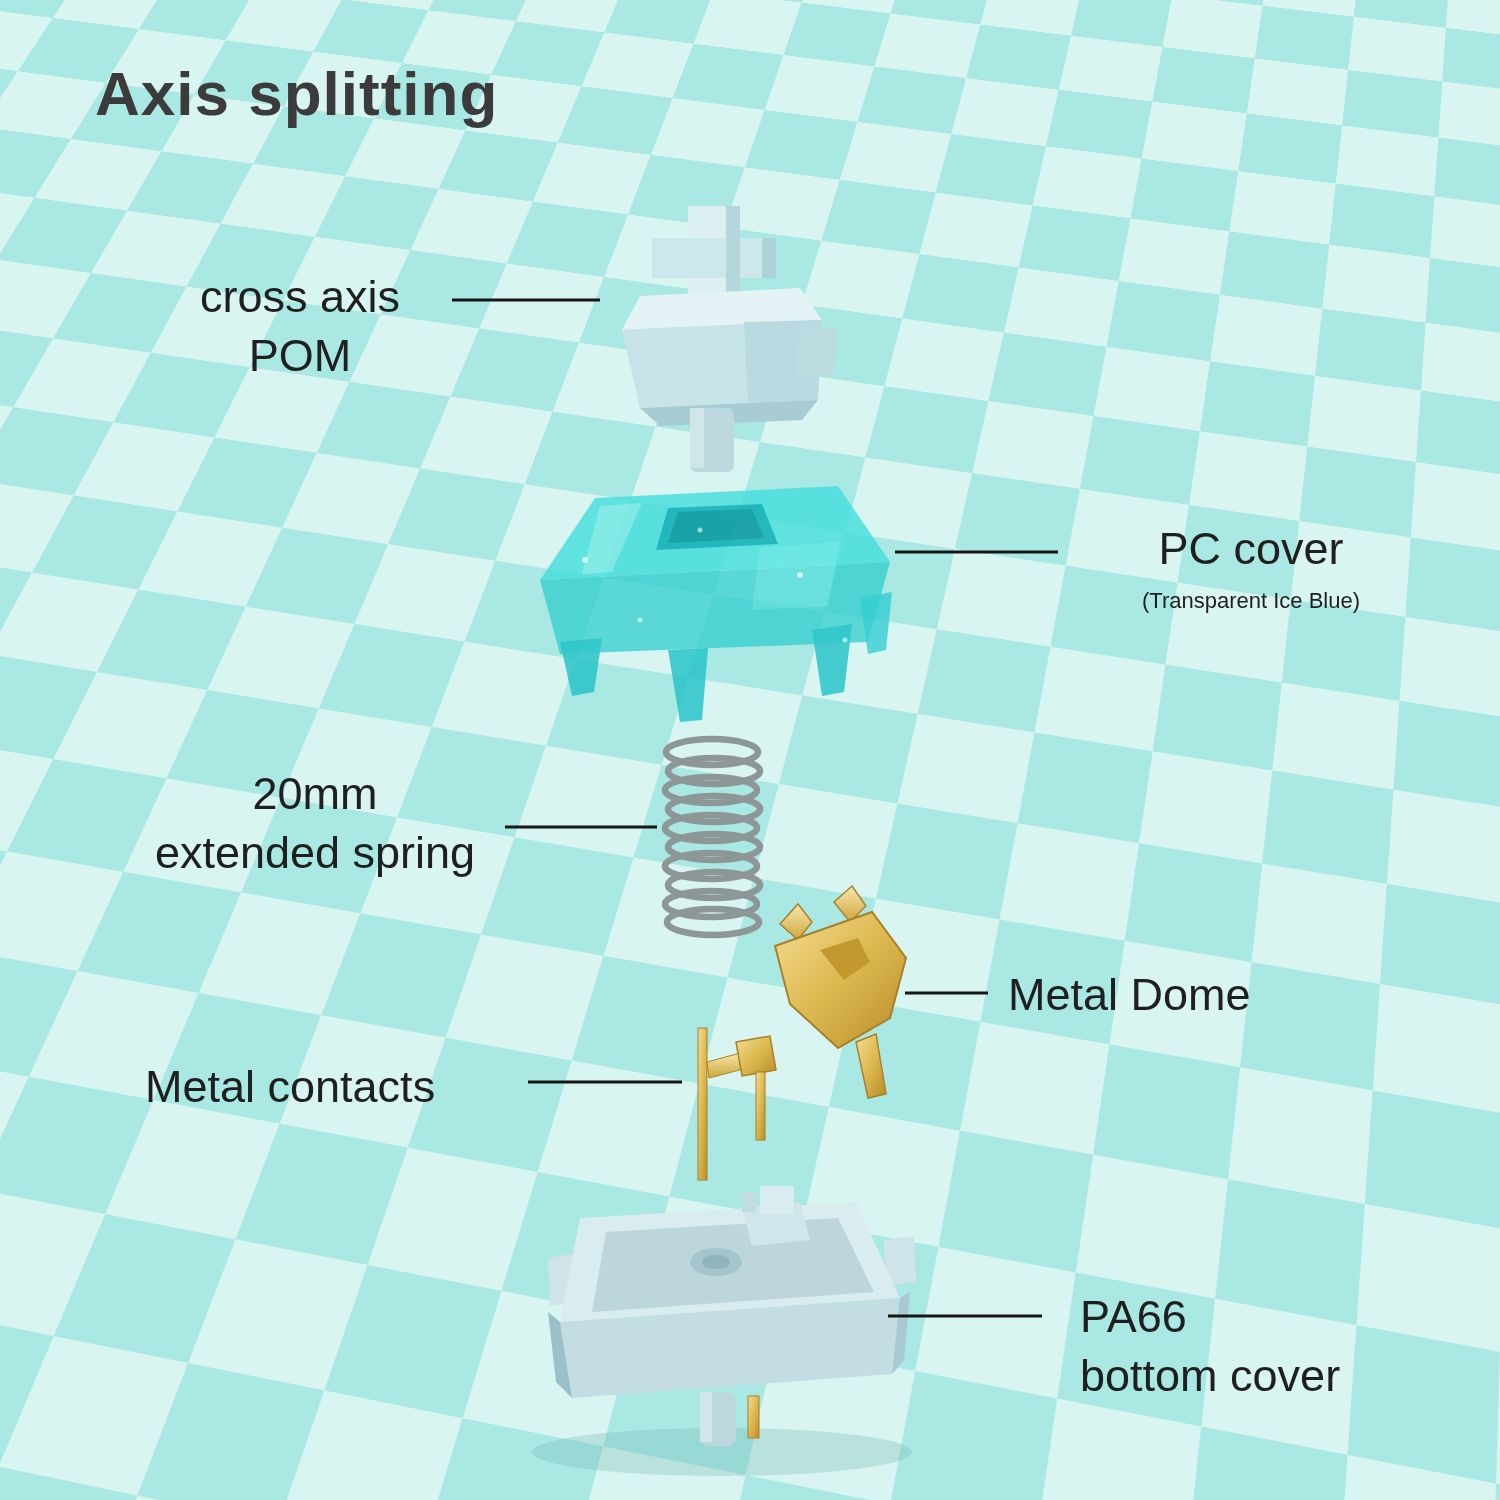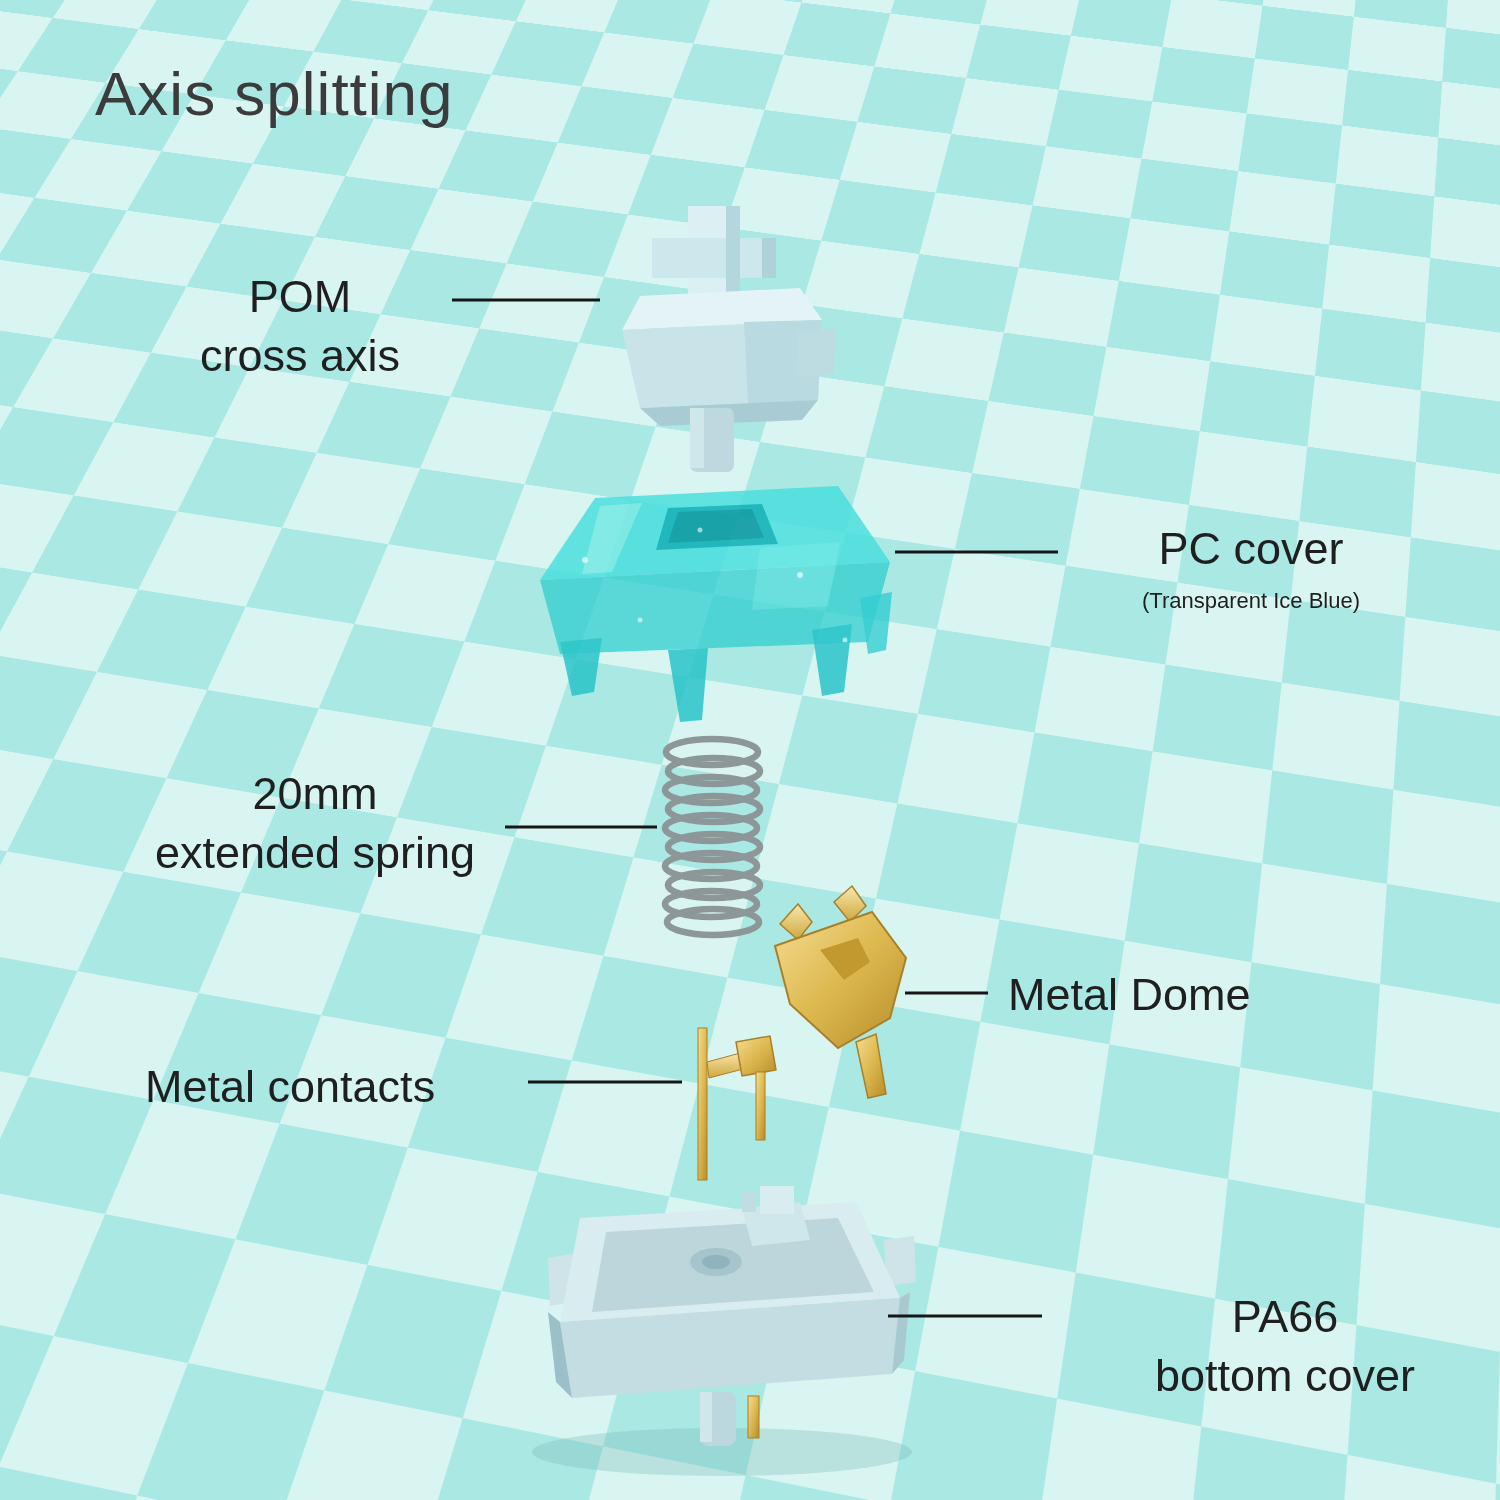--- a/index.html
+++ b/index.html
@@ -16,34 +16,34 @@
     background-image:repeating-conic-gradient(#a9e8e3 0% 25%, #d8f5f1 25% 50%);
     background-size:238px 238px;
     transform:perspective(2600px) rotateX(40deg) rotateZ(12deg);
   }
   
   .diagram-svg{position:absolute;left:0;top:0;z-index:1;}
   
   .text-layer{position:absolute;inset:0;z-index:2;}
   .page-title{
     position:absolute;left:95px;top:58px;
-    font-size:62px;font-weight:400;color:#3b3b3b;letter-spacing:1px;
+    font-size:62px;font-weight:700;color:#3b3b3b;letter-spacing:1px;
   }
   .part-label{
     position:absolute;color:#1f1f1f;font-size:45px;font-weight:400;line-height:1.3;
   }
   .part-label .sub{font-size:22px;display:block;margin-top:8px;color:#1f1f1f;}
   .center{text-align:center;}
   .leftalign{text-align:left;}
   .lbl-pom{left:150px;top:268px;width:300px;}
   .lbl-pc{left:1066px;top:520px;width:370px;}
   .lbl-spring{left:120px;top:765px;width:390px;}
   .lbl-dome{left:1008px;top:966px;width:420px;}
   .lbl-contacts{left:145px;top:1058px;width:400px;}
-  .lbl-bottom{left:1105px;top:1288px;width:360px;text-align:center;}
+  .lbl-bottom{left:1080px;top:1288px;width:360px;}
 </style>
 </head>
 <body>
 
 <div class="floor-viewport">
   <div class="floor"></div>
 </div>
 
 <svg class="diagram-svg" width="1500" height="1500" viewBox="0 0 1500 1500">
   <defs>
@@ -147,22 +147,22 @@
     <line x1="528" y1="1082" x2="682" y2="1082"></line>
     <line x1="888" y1="1316" x2="1042" y2="1316"></line>
   </g>
 </svg>
 
 <div class="text-layer">
 
   <div class="page-title">Axis splitting</div>
 
   <div class="part-label lbl-pom center">
+    <div>cross axis</div>
     <div>POM</div>
-    <div>cross axis</div>
   </div>
 
   <div class="part-label lbl-pc center">
     <div>PC cover</div>
     <span class="sub">(Transparent Ice Blue)</span>
   </div>
 
   <div class="part-label lbl-spring center">
     <div>20mm</div>
     <div>extended spring</div>

